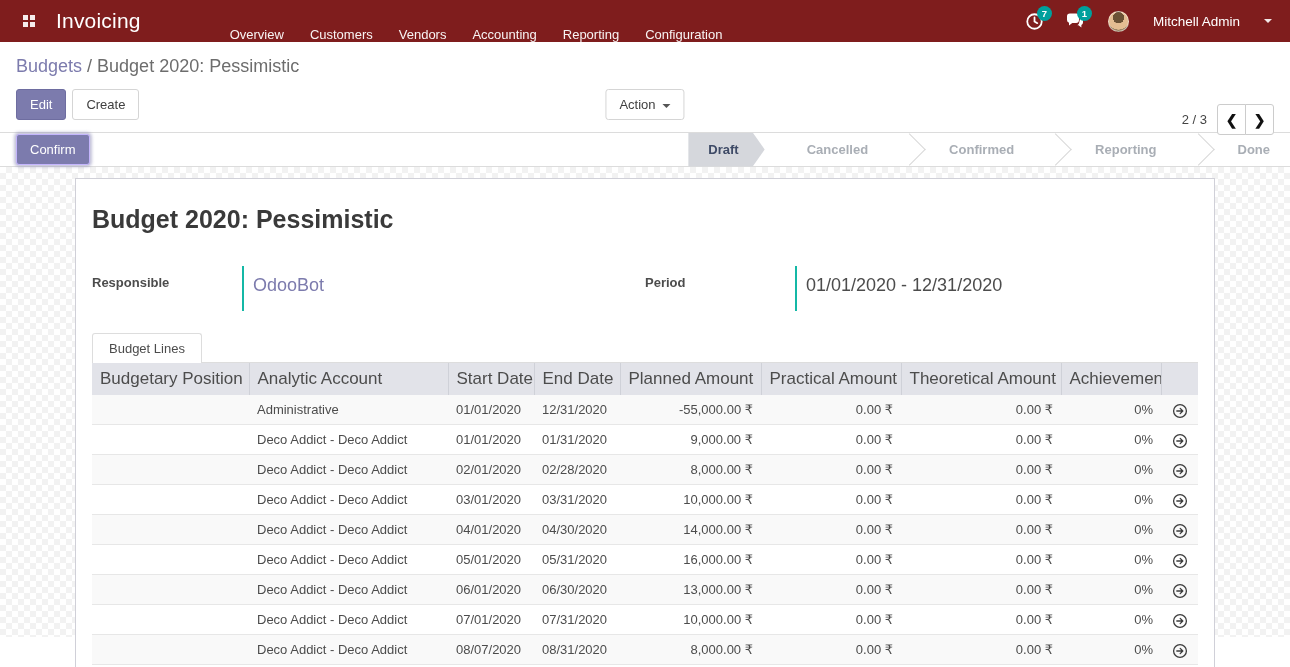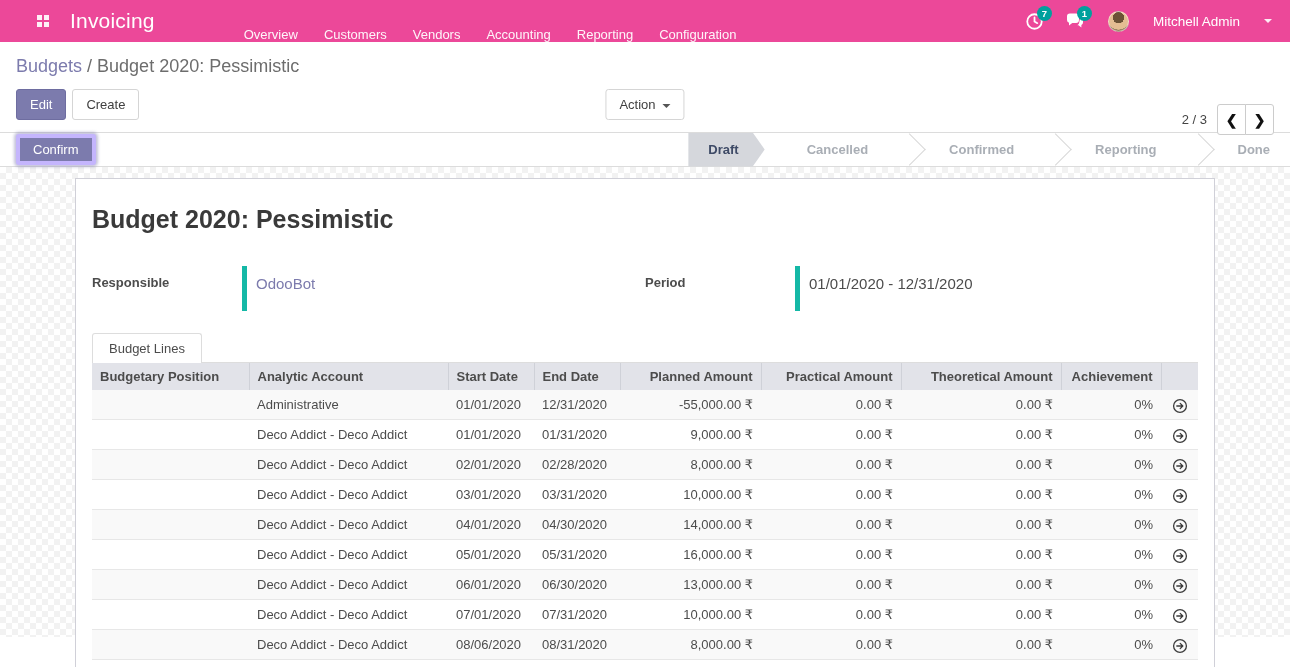--- a/index.html
+++ b/index.html
@@ -1,20 +1,20 @@
 <!DOCTYPE html>
 <html><head>
 <meta charset="utf-8">
 <style>
   * { margin:0; padding:0; box-sizing:border-box; }
   html,body { width:1290px; height:667px; overflow:hidden;
     font-family:"Liberation Sans","DejaVu Sans",sans-serif; background:#fff; color:#4c4c4c; }
 
   
-  .navbar { height:42px; background:#ec4899; display:flex; align-items:center; color:#fff; padding:0 14px 0 28px; }
+  .navbar { height:42px; background:#7f1d1d; display:flex; align-items:center; color:#fff; padding:0 14px 0 14px; }
   .apps-toggle { width:30px; height:30px; display:flex; align-items:center; justify-content:center; cursor:pointer; }
   .apps-grid { display:grid; grid-template-columns:5px 5px; grid-template-rows:5px 5px; gap:2px; }
   .apps-grid span { background:rgba(255,255,255,.92); display:block; }
   .brand { font-size:21px; font-weight:400; color:#fff; margin:0 14px 0 12px; letter-spacing:.2px; }
   .top-menu { display:flex; list-style:none; margin-left:62px; height:42px; align-items:flex-end; }
   .top-menu li { display:flex; align-items:center; padding:0 13px; font-size:13px; color:rgba(255,255,255,.95); cursor:pointer; }
   .systray { margin-left:auto; display:flex; align-items:center; gap:6px; }
   .systray-item { position:relative; width:34px; height:34px; display:flex; align-items:center; justify-content:center; cursor:pointer; }
   .badge { position:absolute; top:2px; right:0; min-width:15px; height:15px; border-radius:8px; color:#fff;
     font-size:9.5px; font-weight:bold; display:flex; align-items:center; justify-content:center; padding:0 3px; }
@@ -36,49 +36,49 @@
   .btn .dd-caret { display:inline-block; width:0; height:0; border-left:4px solid transparent; border-right:4px solid transparent; border-top:4px solid #555; margin-left:7px; vertical-align:middle; }
   .cp-right { margin-left:auto; display:flex; align-items:center;margin-top:30px; }
   .pager-value { font-size:13px; color:#444; margin-right:10px; }
   .pager-btn { width:29px; height:31px; background:#fff; border:1px solid #ccc; font-size:14px; font-weight:bold; color:#111; cursor:pointer; display:flex; align-items:center; justify-content:center; }
   .pager-btn.prev { border-radius:3px 0 0 3px; }
   .pager-btn.next { border-radius:0 3px 3px 0; margin-left:-1px; }
 
   
   .statusbar { height:35px; background:#fff; border-top:1px solid #dcdcdc; border-bottom:1px solid #dcdcdc;
     display:flex; align-items:center; padding-left:16px; }
-  .btn-confirm { background:#7c7bad; border:4px solid #c4b5fd; color:#fff; box-shadow:0 0 3px 2px rgba(124,123,173,.45); }
+  .btn-confirm { background:#7c7bad; border:1px solid #c4b5fd; color:#fff; box-shadow:0 0 3px 2px rgba(124,123,173,.45); }
   .stages { margin-left:auto; display:flex; align-items:center; height:34px;gap:22px; }
   .stage { font-size:13px; font-weight:bold; color:#a9aeb5; padding:0 20px; height:34px; line-height:34px; cursor:pointer; white-space:nowrap; }
   .stage.active { background:#d5d7dc; color:#3e4a66; padding-right:26px;
     clip-path:polygon(0 0, calc(100% - 12px) 0, 100% 50%, calc(100% - 12px) 100%, 0 100%); }
   .stage-sep { width:23px; height:23px; border-top:1px solid #d8d8d8; border-right:1px solid #d8d8d8;
     transform:rotate(45deg); margin:0 -14px 0 -12px; flex:none; }
 
   
   .o-content { height:470px; padding-top:11px;
     background-image:
       linear-gradient(45deg,#f2f2f2 25%,transparent 25%,transparent 75%,#f2f2f2 75%),
       linear-gradient(45deg,#f2f2f2 25%,transparent 25%,transparent 75%,#f2f2f2 75%);
     background-color:#fff; background-size:12px 12px; background-position:0 0,6px 6px; }
   .o-sheet { width:1140px; margin:0 auto; background:#fff; border:1px solid #d0d0d8; min-height:500px; padding:26px 16px 16px; }
   .sheet-title { font-size:25px; font-weight:bold; color:#3a3a3a; margin:0 0 32px; }
   .o-group-row { display:flex; margin-bottom:22px; }
   .o-group { width:50%; display:flex; align-items:flex-start; }
   .o-label { width:150px; flex:none; font-size:13px; font-weight:bold; color:#4c4c4c; padding-top:9px; }
-  .o-value { border-left:5px solid #14b8a6; min-height:45px; padding:9px 0 0 9px; font-size:15px; flex:1; }
+  .o-value { border-left:2px solid #14b8a6; min-height:45px; padding:9px 0 0 9px; font-size:18px; flex:1; }
   .o-value.link { color:#7c7bad; cursor:pointer; }
 
   
   .notebook-tabs { display:flex; border-bottom:1px solid #ddd; margin-top:4px; }
   .tab { font-size:13px; color:#4c4c4c; padding:7px 16px; border:1px solid #ddd; border-bottom:none; border-radius:3px 3px 0 0; background:#fff; margin-bottom:-1px; cursor:pointer; }
 
   
   table.o-list { width:100%; border-collapse:collapse; table-layout:fixed; }
-  .o-list thead th { background:#e2e3e9; font-size:13px; font-weight:bold; color:#4c4c4c; text-align:left;
+  .o-list thead th { background:#e2e3e9; font-size:17px; font-weight:normal; color:#4c4c4c; text-align:left;
     padding:6px 8px; border-left:1px solid #cfd1d8; white-space:nowrap; overflow:hidden; cursor:pointer; }
   .o-list thead th:first-child { border-left:none; }
   .o-list td { font-size:13px; color:#4c4c4c; padding:7px 8px; border-bottom:1px solid #e7e7e7; white-space:nowrap; overflow:hidden; }
   .o-list tbody tr:nth-child(odd) td { background:#f9f9f9; }
   .o-list .num { text-align:right; }
   .o-list tbody tr { cursor:pointer; }
   .link-icon-cell { text-align:center; padding:5px 4px 3px !important; }
   .link-icon { width:16px; height:16px; color:#3c3c3c; vertical-align:middle; cursor:pointer; }
 </style>
 </head>
@@ -326,21 +326,21 @@
             <td class="link-icon-cell">
   <svg class="link-icon" viewBox="0 0 16 16">
     <circle cx="8" cy="8" r="6.4" fill="none" stroke="currentColor" stroke-width="1.3"></circle>
     <path d="M4.8 8h5.4M8.2 5.4L10.8 8l-2.6 2.6" fill="none" stroke="currentColor" stroke-width="1.3" stroke-linecap="round" stroke-linejoin="round"></path>
   </svg>
 </td>
           </tr>
           <tr>
             <td></td>
             <td>Deco Addict - Deco Addict</td>
-            <td>08/06/2020</td>
+            <td>08/07/2020</td>
             <td>08/31/2020</td>
             <td class="num">8,000.00 ₹</td>
             <td class="num">0.00 ₹</td>
             <td class="num">0.00 ₹</td>
             <td class="num">0%</td>
             <td class="link-icon-cell">
   <svg class="link-icon" viewBox="0 0 16 16">
     <circle cx="8" cy="8" r="6.4" fill="none" stroke="currentColor" stroke-width="1.3"></circle>
     <path d="M4.8 8h5.4M8.2 5.4L10.8 8l-2.6 2.6" fill="none" stroke="currentColor" stroke-width="1.3" stroke-linecap="round" stroke-linejoin="round"></path>
   </svg>

